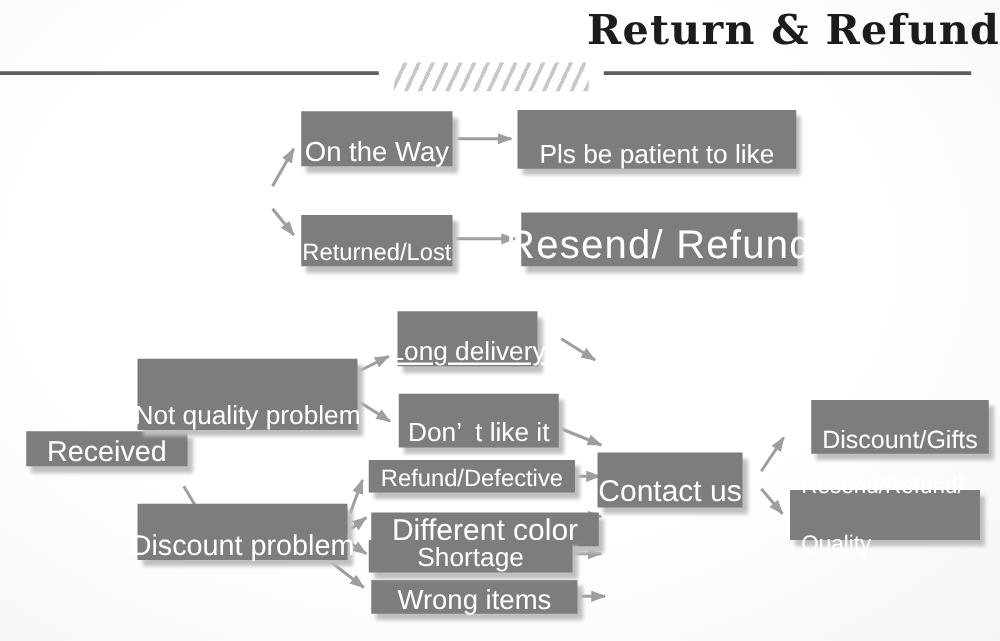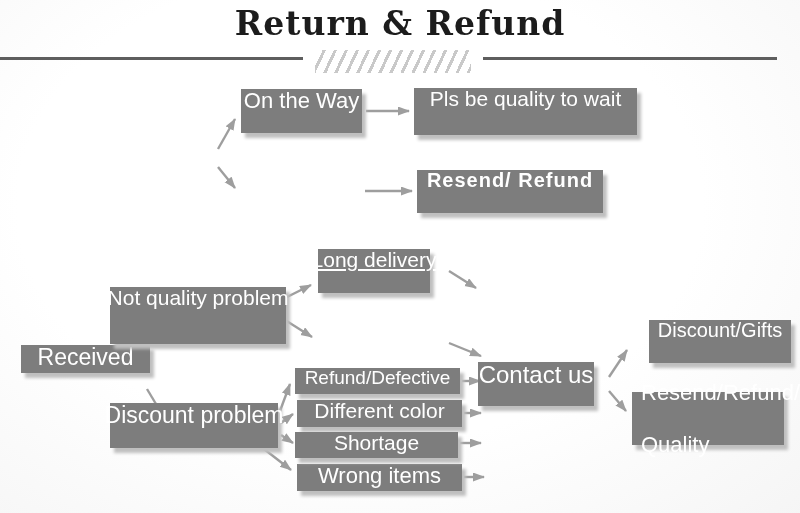--- a/index.html
+++ b/index.html
@@ -6,58 +6,58 @@
     --box:#7d7d7d; --box-text:#ffffff; --arrow:#9e9e9e; --shadow:#bfbfbf;
     --title-text:#1c1c1c; --rule:#5e5e5e; --hatch:#c9c9c9; --background:#fdfdfd;
   }
   html,body{margin:0;padding:0;}
   body{font-family:"Liberation Sans",sans-serif;background:#ffffff;}
   .stage{
     position:relative;width:800px;height:513px;overflow:hidden;
     background:radial-gradient(ellipse at 45% 40%, #ffffff 55%, #f2f2f2 115%);
   }
   .page-title{
-    position:absolute;left:0;top:4px;width:800px;text-align:center;
+    position:absolute;left:0;top:4px;width:800px;text-align:right;
     font-family:"DejaVu Serif",serif;font-weight:700;font-size:33px;
     color:var(--title-text);letter-spacing:1px;
   }
   .rule{position:absolute;height:3px;background:var(--rule);}
   .rule.left{left:0;top:57px;width:303px;}
   .rule.right{left:483px;top:57px;width:294px;}
   .hatch{
     position:absolute;left:315px;top:50px;width:156px;height:23px;
     background:repeating-linear-gradient(115deg, transparent 0 7px, var(--hatch) 7px 10px);
   }
   .svg-layer{position:absolute;left:0;top:0;width:800px;height:513px;pointer-events:none;}
   .svg-layer path, .svg-layer line{stroke:var(--arrow);stroke-width:2.4;fill:none;}
   #ah path{fill:var(--arrow);stroke:none;}
   .box{
-    position:absolute;display:flex;align-items:flex-start;justify-content:center;
+    position:absolute;display:flex;align-items:flex-end;justify-content:center;
     background:var(--box);color:var(--box-text);white-space:nowrap;
     box-shadow:4px 5px 3px var(--shadow);line-height:1.05;
   }
   .box.twoline{flex-direction:column;align-items:flex-start;justify-content:center;padding-left:9px;}
   
   .n-not-received {left:95px; top:136px; width:122px; height:41px; font-size:20px;}
   .n-on-the-way   {left:241px; top:89px;  width:121px; height:44px; font-size:22px;}
   .n-pls-wait     {left:414px; top:88px;  width:223px; height:47px; font-size:21px;}
   .n-returned-lost{left:241px; top:172px; width:121px; height:41px; font-size:19px;}
-  .n-resend-refund{left:417px; top:170px; width:186px; height:43px; font-size:20px;font-weight:700;letter-spacing:1px;}
+  .n-resend-refund{left:417px; top:170px; width:221px; height:43px; font-size:32px;font-weight:400;letter-spacing:1px;}
   .n-received     {left:21px;  top:345px; width:129px; height:28px; font-size:23px;}
   .n-not-quality  {left:110px; top:287px; width:176px; height:57px; font-size:21px;}
   .n-quality      {left:110px; top:403px; width:168px; height:45px; font-size:23px;}
   .n-long-delivery{left:318px; top:249px; width:112px; height:44px; font-size:21px;text-decoration:underline;}
   .n-dont-like    {left:319px; top:315px; width:128px; height:43px; font-size:21px;}
   .n-broken       {left:295px; top:368px; width:165px; height:26px; font-size:19px;}
-  .n-diff-color   {left:297px; top:400px; width:165px; height:27px; font-size:21px;}
+  .n-diff-color   {left:297px; top:410px; width:182px; height:27px; font-size:24px;}
   .n-shortage     {left:295px; top:432px; width:163px; height:26px; font-size:21px;}
   .n-wrong-items  {left:297px; top:464px; width:165px; height:27px; font-size:22px;}
   .n-contact-us   {left:478px; top:362px; width:116px; height:44px; font-size:24px;}
   .n-discount     {left:630px; top:320px; width:142px; height:43px; font-size:20px;margin-left:19px;}
-  .n-resend-disc  {left:632px; top:392px; width:143px; height:53px; font-size:22px;gap:28px;}
+  .n-resend-disc  {left:632px; top:392px; width:143px; height:40px; font-size:18px;gap:28px;}
 </style>
 </head>
 <body>
 
 <div class="stage">
 
   <div class="page-title">Return &amp; Refund</div>
   <div class="rule left"></div>
   <div class="hatch"></div>
   <div class="rule right"></div>
@@ -92,38 +92,44 @@
     <line x1="464" y1="477" x2="484" y2="477" marker-end="url(#ah)"></line>
 
     <line x1="609" y1="377" x2="627" y2="350" marker-end="url(#ah)"></line>
     <line x1="609" y1="391" x2="626" y2="411" marker-end="url(#ah)"></line>
   </svg>
 
   <div class="box n-on-the-way">
     <span>On the Way</span>
   </div>
   <div class="box n-pls-wait">
-    <span>Pls be quality to wait</span>
+    <span>Pls be patient to like</span>
+  </div>
+  <div class="box n-returned-lost">
+    <span>Returned/Lost</span>
   </div>
   <div class="box n-resend-refund">
     <span>Resend/ Refund</span>
   </div>
 
   <div class="box n-received">
     <span>Received</span>
   </div>
   <div class="box n-not-quality">
     <span>Not quality problem</span>
   </div>
   <div class="box n-quality">
     <span>Discount problem</span>
   </div>
 
   <div class="box n-long-delivery">
     <span>Long delivery</span>
+  </div>
+  <div class="box n-dont-like">
+    <span>Don’ t like it</span>
   </div>
 
   <div class="box n-broken">
     <span>Refund/Defective</span>
   </div>
   <div class="box n-diff-color">
     <span>Different color</span>
   </div>
   <div class="box n-wrong-items">
     <span>Wrong items</span>

